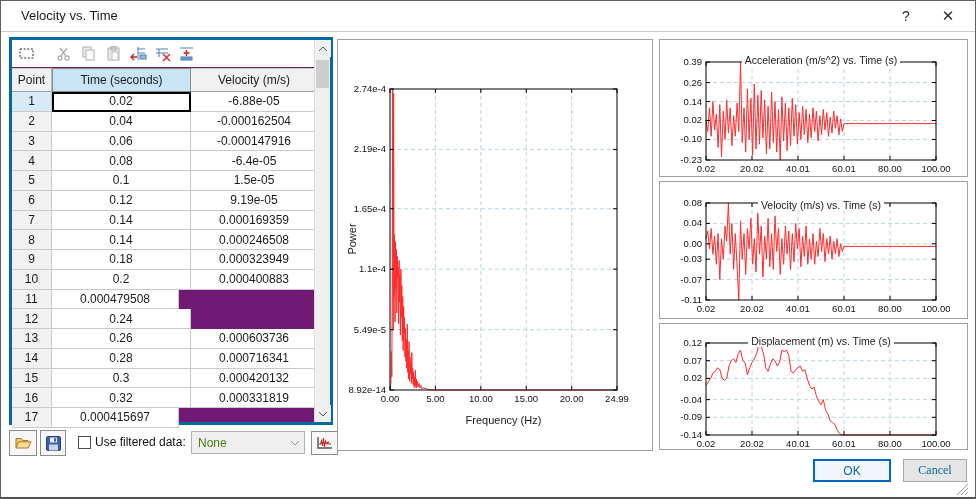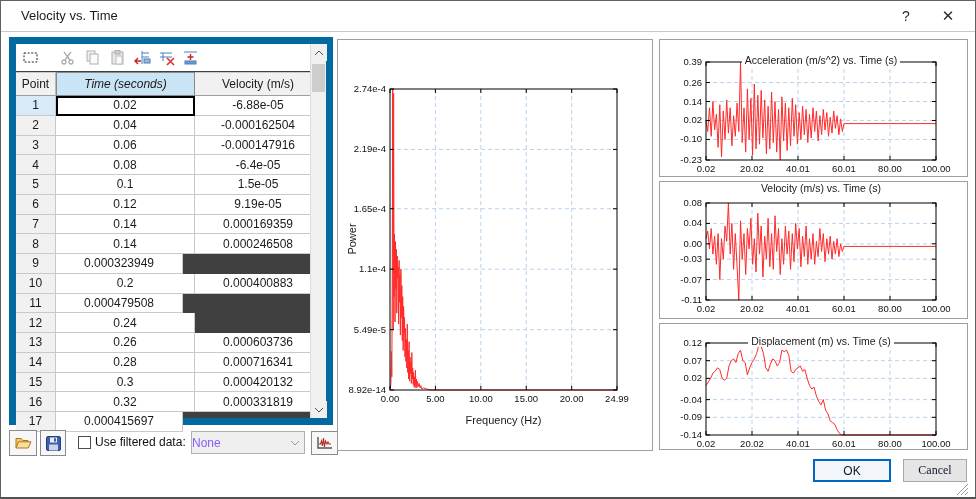--- a/index.html
+++ b/index.html
@@ -8,29 +8,29 @@
   .abs{position:absolute;}
   
   .titlebar{position:absolute;left:0;top:0;width:100%;height:30px;background:#ffffff;padding-left:26px;}
   .title-text{position:absolute;left:20px;top:0;line-height:30px;font-size:13px;color:#1a1a1a;}
   .tb-btn{position:absolute;top:0;height:30px;background:none;border:none;font-size:14px;color:#2b2b2b;
           display:flex;align-items:center;justify-content:center;cursor:default;font-family:"Liberation Sans",sans-serif;}
   .tb-help{left:890px;width:30px;}
   .tb-close{left:928px;width:38px;font-size:15px;}
   .title-sep{position:absolute;left:0;top:30px;width:100%;height:1px;background:#c9c9c9;}
   
-  .left-panel{position:absolute;left:8px;top:36px;width:324px;height:388px;border:7px solid #0369a1;
-              background:#404040;box-sizing:border-box;}
+  .left-panel{position:absolute;left:8px;top:36px;width:324px;height:388px;border:3px solid #0369a1;
+              background:#701a75;box-sizing:border-box;}
   .toolbar{position:absolute;left:0;top:0;width:304px;height:27px;display:flex;align-items:center;background:#fff;}
   .tool-btn{width:22px;height:22px;border:none;background:none;padding:0;display:flex;align-items:center;justify-content:center;}
   .thead{position:absolute;left:0;top:28px;height:24px;display:flex;}
   .hcell{box-sizing:border-box;border-right:1px solid #b9b9b9;border-bottom:1px solid #9f9f9f;border-top:1px solid #c9c9c9;
          font-size:12px;color:#1a1a1a;display:flex;align-items:center;justify-content:center;}
   .hpoint{width:40px;background:#f1f1f1;border-left:none;}
-  .htime{width:139px;background:#c9e4f5;border:1px solid #8a8a8a;font-style:italic;}
+  .htime{width:139px;background:#c9e4f5;border:1px solid #8a8a8a;}
   .hvel{width:127px;background:#f1f1f1;}
   .tbody{position:absolute;left:0;top:52px;}
   .trow{display:flex;height:19.76px;}
   .tcell{box-sizing:border-box;border-right:1px solid #c9c9c9;border-bottom:1px solid #c9c9c9;
          font-size:12px;color:#1a1a1a;display:flex;align-items:center;justify-content:center;background:#fff;}
   .cpoint{width:40px;background:#f1f1f1;}
   .ctime{width:139px;}
   .cvel{width:127px;}
   .selrow{background:#d8e9f7;}
   .selcell{outline:2px solid #000;outline-offset:-2px;}
@@ -38,30 +38,30 @@
   .vscroll{position:absolute;right:0;top:0;width:16px;height:100%;background:#f0f0f0;border-left:1px solid #dcdcdc;box-sizing:border-box;}
   .sb-arrow{position:absolute;left:0;width:16px;height:17px;display:flex;align-items:center;justify-content:center;background:#f0f0f0;}
   .sb-thumb{position:absolute;left:1px;top:20px;width:13px;height:28px;background:#cdcdcd;}
   
   .icon-btn{position:absolute;box-sizing:border-box;border:1px solid #8a8a8a;background:#f7f7f7;display:flex;align-items:center;justify-content:center;padding:0;}
   .chk-row{position:absolute;left:77px;top:430px;height:22px;display:flex;align-items:center;}
   .chk-box{width:13px;height:13px;border:1px solid #4d4d4d;background:#fff;box-sizing:border-box;}
   .chk-label{margin-left:4px;font-size:12px;color:#111;}
   .combo{position:absolute;left:190px;top:430px;width:114px;height:23px;box-sizing:border-box;border:1px solid #b0b0b0;
          background:#efefef;display:flex;align-items:center;}
-  .combo-text{flex:1;font-size:12px;color:#8b5cf6;}
+  .combo-text{flex:1;font-size:12px;color:#4d7c0f;padding-left:6px;}
   .combo-arrow{width:18px;display:flex;align-items:center;justify-content:center;}
   
   .panel{position:absolute;border:1px solid #9f9f9f;background:#fff;box-sizing:border-box;}
   .plot-title{position:absolute;text-align:center;font-size:10.5px;color:#1a1a1a;}
   .plot-title span{background:#fff;padding:0 3px;}
   .axis-label{position:absolute;font-size:11px;color:#1a1a1a;text-align:center;}
   .ylab-rot{transform:translate(-50%,-50%) rotate(-90deg);white-space:nowrap;}
   
-  .dlg-btn{position:absolute;top:458px;height:23px;box-sizing:border-box;font-size:12px;color:#0f172a;
+  .dlg-btn{position:absolute;top:458px;height:23px;box-sizing:border-box;font-size:12px;color:#0369a1;
            font-family:"Liberation Sans",sans-serif;}
   .btn-ok{left:812px;width:78px;background:#f2f6fb;border:2px solid #0067c0;}
   .btn-cancel{left:902px;width:64px;background:#e5e5e5;border:1px solid #a8a8a8;font-family:Liberation Serif, serif;}
   svg{display:block;}
 </style>
 </head>
 <body>
 
 <div class="dialog">
 
@@ -163,20 +163,21 @@
           <div class="tcell ctime">0.14</div>
           <div class="tcell cvel">0.000169359</div>
         </div>
         <div class="trow">
           <div class="tcell cpoint">8</div>
           <div class="tcell ctime">0.14</div>
           <div class="tcell cvel">0.000246508</div>
         </div>
         <div class="trow">
           <div class="tcell cpoint">9</div>
+          <div class="tcell ctime">0.18</div>
           <div class="tcell cvel">0.000323949</div>
         </div>
         <div class="trow">
           <div class="tcell cpoint">10</div>
           <div class="tcell ctime">0.2</div>
           <div class="tcell cvel">0.000400883</div>
         </div>
         <div class="trow">
           <div class="tcell cpoint">11</div>
           <div class="tcell cvel">0.000479508</div>
@@ -429,21 +430,21 @@
           <text x="229.99079815963194" y="130" text-anchor="middle">80.00</text>
           <text x="276" y="130" text-anchor="middle">100.00</text>
           <text x="42" y="24" text-anchor="end">0.08</text>
           <text x="42" y="44.421052631578945" text-anchor="end">0.04</text>
           <text x="42" y="64.84210526315789" text-anchor="end">0.00</text>
           <text x="42" y="80.15789473684211" text-anchor="end">-0.03</text>
           <text x="42" y="100.57894736842105" text-anchor="end">-0.07</text>
           <text x="42" y="121" text-anchor="end">-0.11</text>
         </g>
       </svg>
-    <div class="plot-title" style="left:46px;top:0;width:230px">
+    <div class="plot-title" style="left:46px;top:17px;width:230px">
       <span>Velocity (m/s) vs. Time (s)</span>
     </div>
   </div>
 
   <div class="panel" style="left:658px;top:322px;width:309px;height:127px">
     <svg id="svg-disp" width="307" height="125">
         <g stroke="#b9d2ec" stroke-dasharray="4 3">
           <line x1="92.00920184036806" y1="19" x2="92.00920184036806" y2="111"></line>
           <line x1="137.99539907981594" y1="19" x2="137.99539907981594" y2="111"></line>
           <line x1="184.00460092018403" y1="19" x2="184.00460092018403" y2="111"></line>

